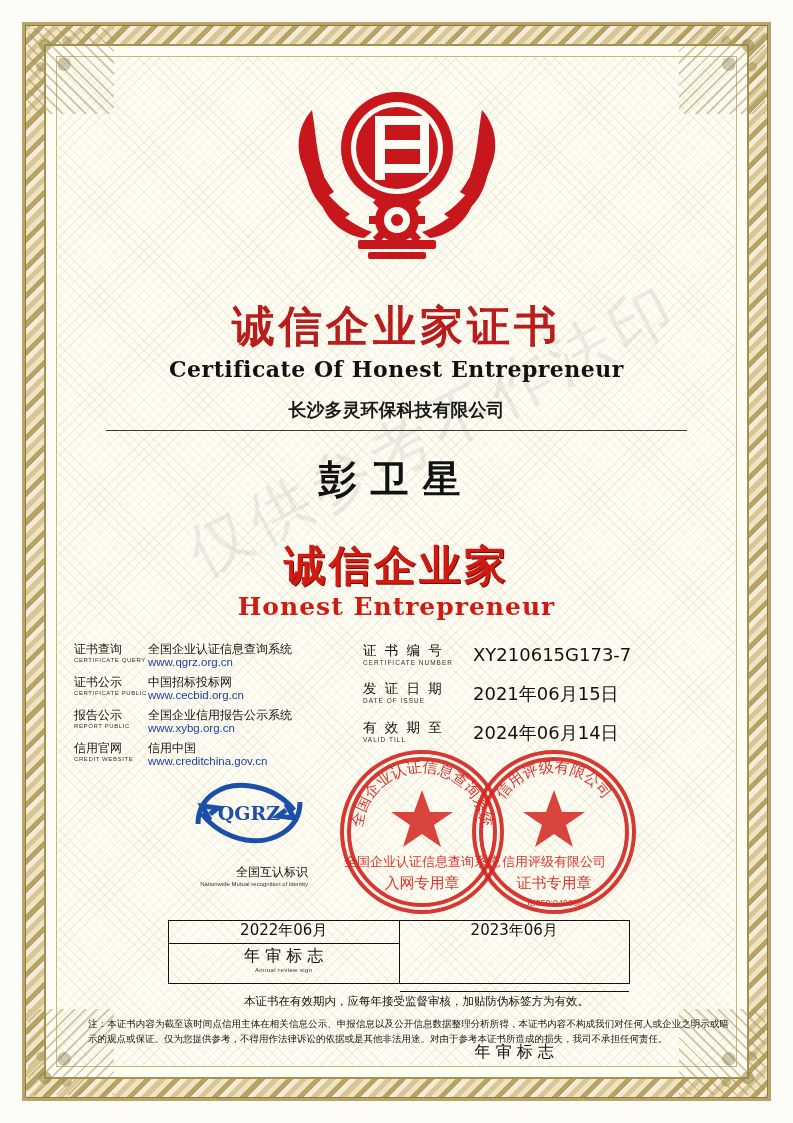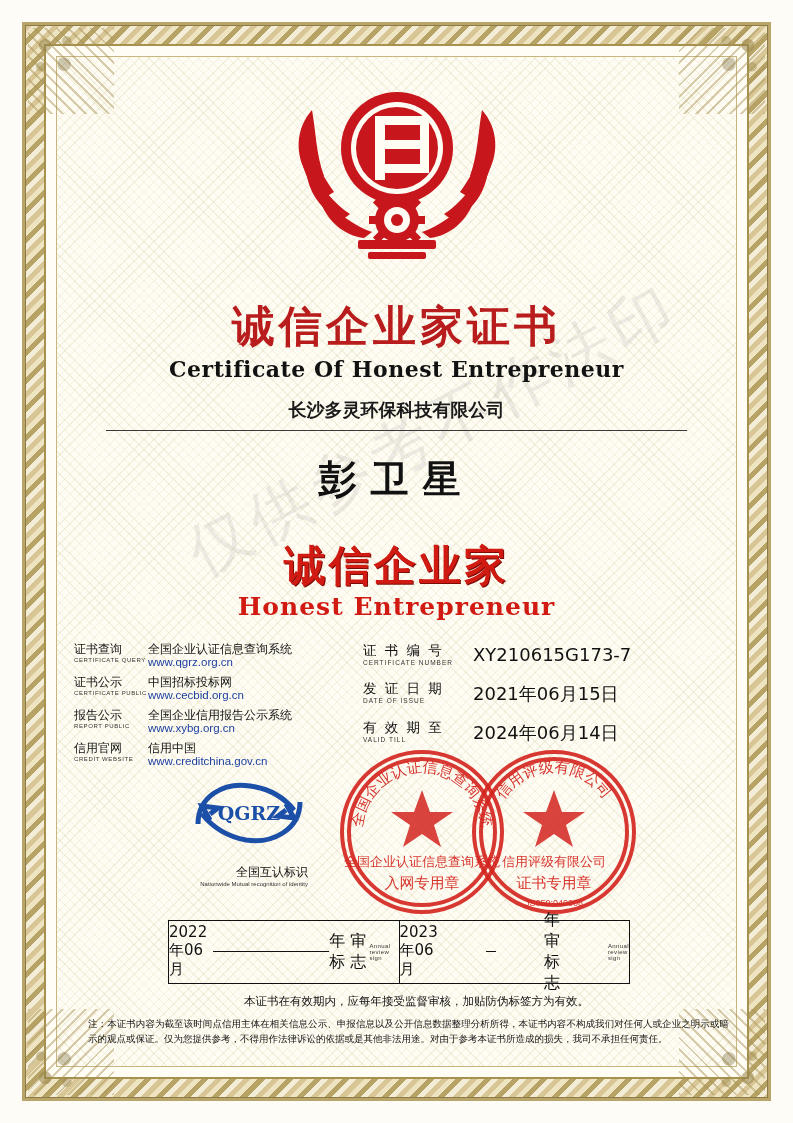--- a/index.html
+++ b/index.html
@@ -149,21 +149,21 @@
 
   .seal{position:absolute;width:172px;height:172px;}
   .seal-a{left:278px;top:688px;}
   .seal-b{left:410px;top:688px;}
 
   
   .table{
     position:absolute;left:110px;top:862px;width:460px;height:62px;
     border:1px solid #111;display:flex;
   }
-  .cell{flex:1;display:flex;flex-direction:row;align-items:center;}
+  .cell{flex:1;display:flex;flex-direction:column;align-items:center;}
   .cell + .cell{border-left:1px solid #111;gap:48px;}
   .cell .top{font-size:15px;color:#111;font-family:"DejaVu Sans",sans-serif;padding-bottom:2px;}
   .cell .divider{width:100%;border-top:1px solid #111;margin:1px 0 2px;}
   .cell .bot{font-size:16px;color:#111;font-family:"DejaVu Sans",sans-serif;}
   .cell .bot-en{font-size:6px;color:#333;letter-spacing:.4px;}
 
   
   .foot1{
     position:absolute;left:60px;right:20px;top:936px;text-align:center;
     font-size:11.5px;color:#111;font-family:"DejaVu Sans",sans-serif;

